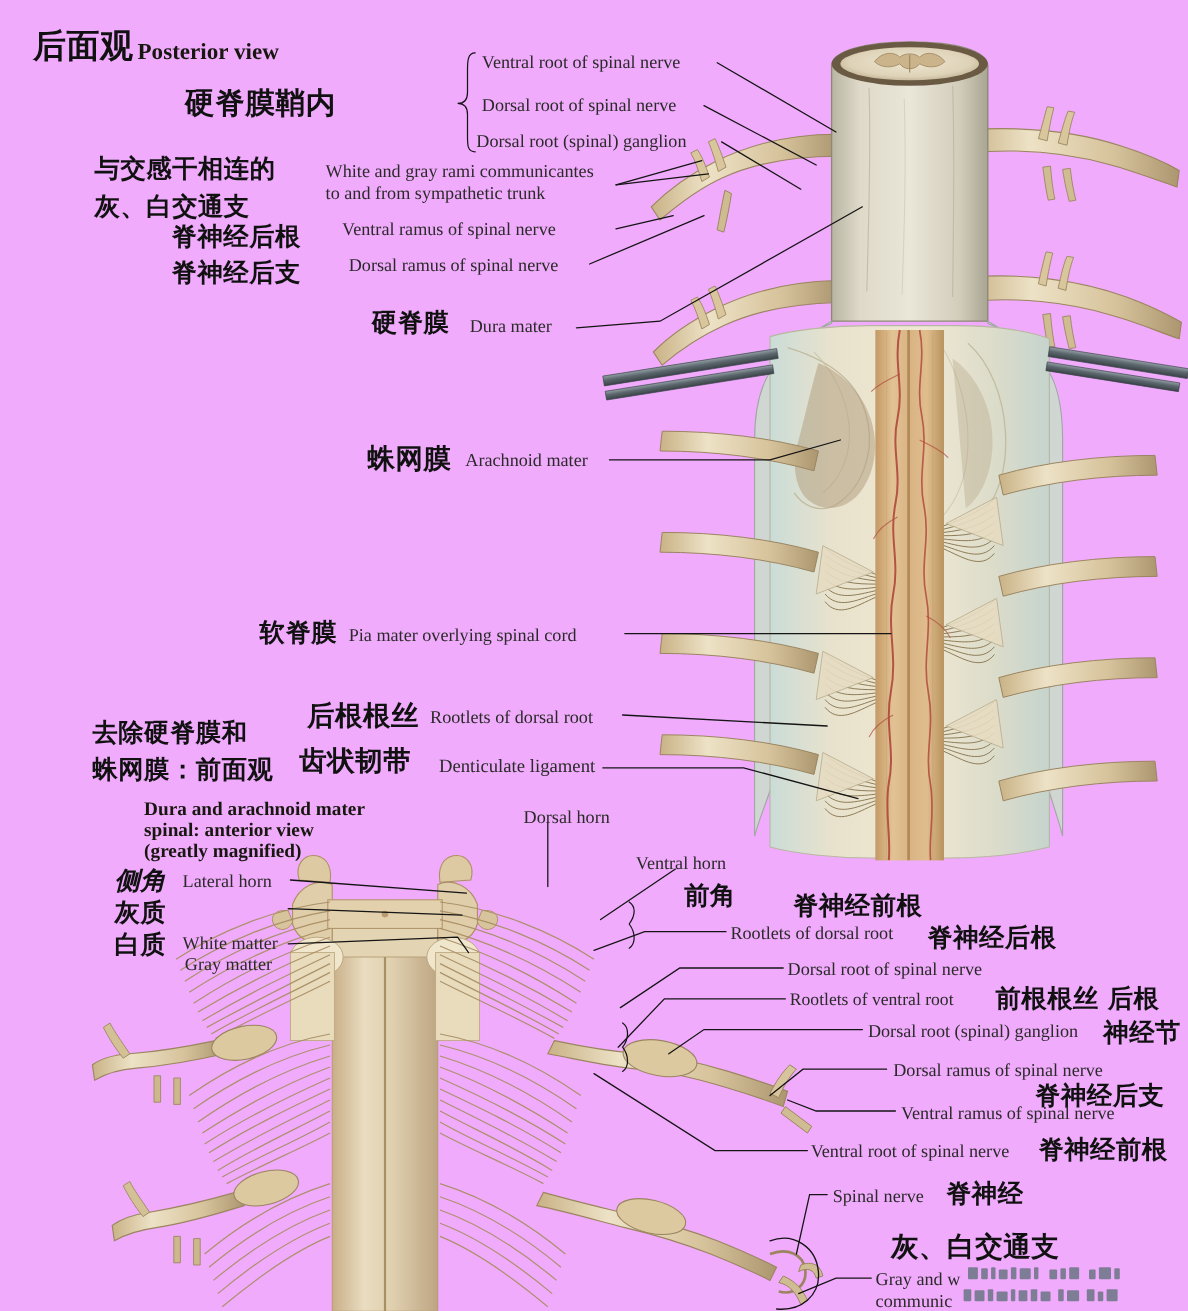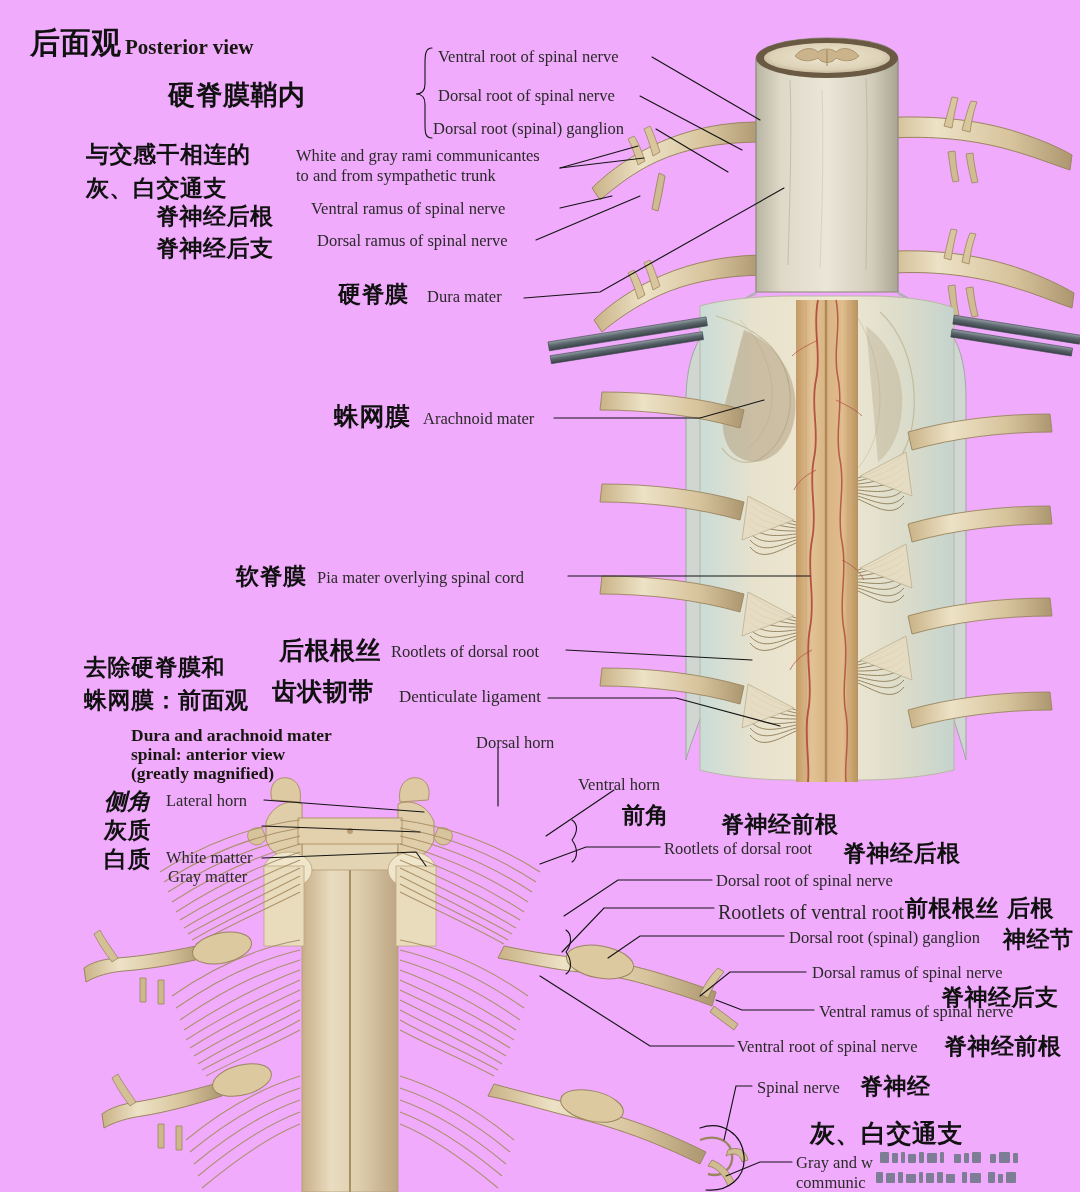--- a/index.html
+++ b/index.html
@@ -566,21 +566,21 @@
   <div class="lbl en" style="left:578px; top:776px; font-size:16.5px;">Ventral horn</div>
   <div class="lbl cn" style="left:622px; top:803px; font-size:23px;">前角</div>
 
   <div class="lbl cn" style="left:721px; top:812px; font-size:23px;">脊神经前根</div>
   <div class="lbl en" style="left:664px; top:840px; font-size:16.5px;">Rootlets of dorsal root</div>
 
   <div class="lbl cn" style="left:843px; top:841px; font-size:23px;">脊神经后根</div>
   <div class="lbl en" style="left:716px; top:872px; font-size:16.5px;">Dorsal root of spinal nerve</div>
 
   <div class="lbl cn" style="left:905px; top:896px; font-size:23px;">前根根丝</div>
-  <div class="lbl en" style="left:718px; top:901px; font-size:20px;">Rootlets of ventral root</div>
+  <div class="lbl en" style="left:718px; top:901px; font-size:16px;">Rootlets of ventral root</div>
 
   <div class="lbl en" style="left:789px; top:929px; font-size:16.5px;">Dorsal root (spinal) ganglion</div>
   <div class="lbl cn" style="left:1007px; top:896px; font-size:23px;">后根</div>
   <div class="lbl cn" style="left:1003px; top:927px; font-size:23px;">神经节</div>
 
   <div class="lbl en" style="left:812px; top:964px; font-size:16.5px;">Dorsal ramus of spinal nerve</div>
   <div class="lbl cn" style="left:941px; top:985px; font-size:23px;">脊神经后支</div>
 
   <div class="lbl en" style="left:819px; top:1003px; font-size:16.5px;">Ventral ramus of spinal nerve</div>
 

